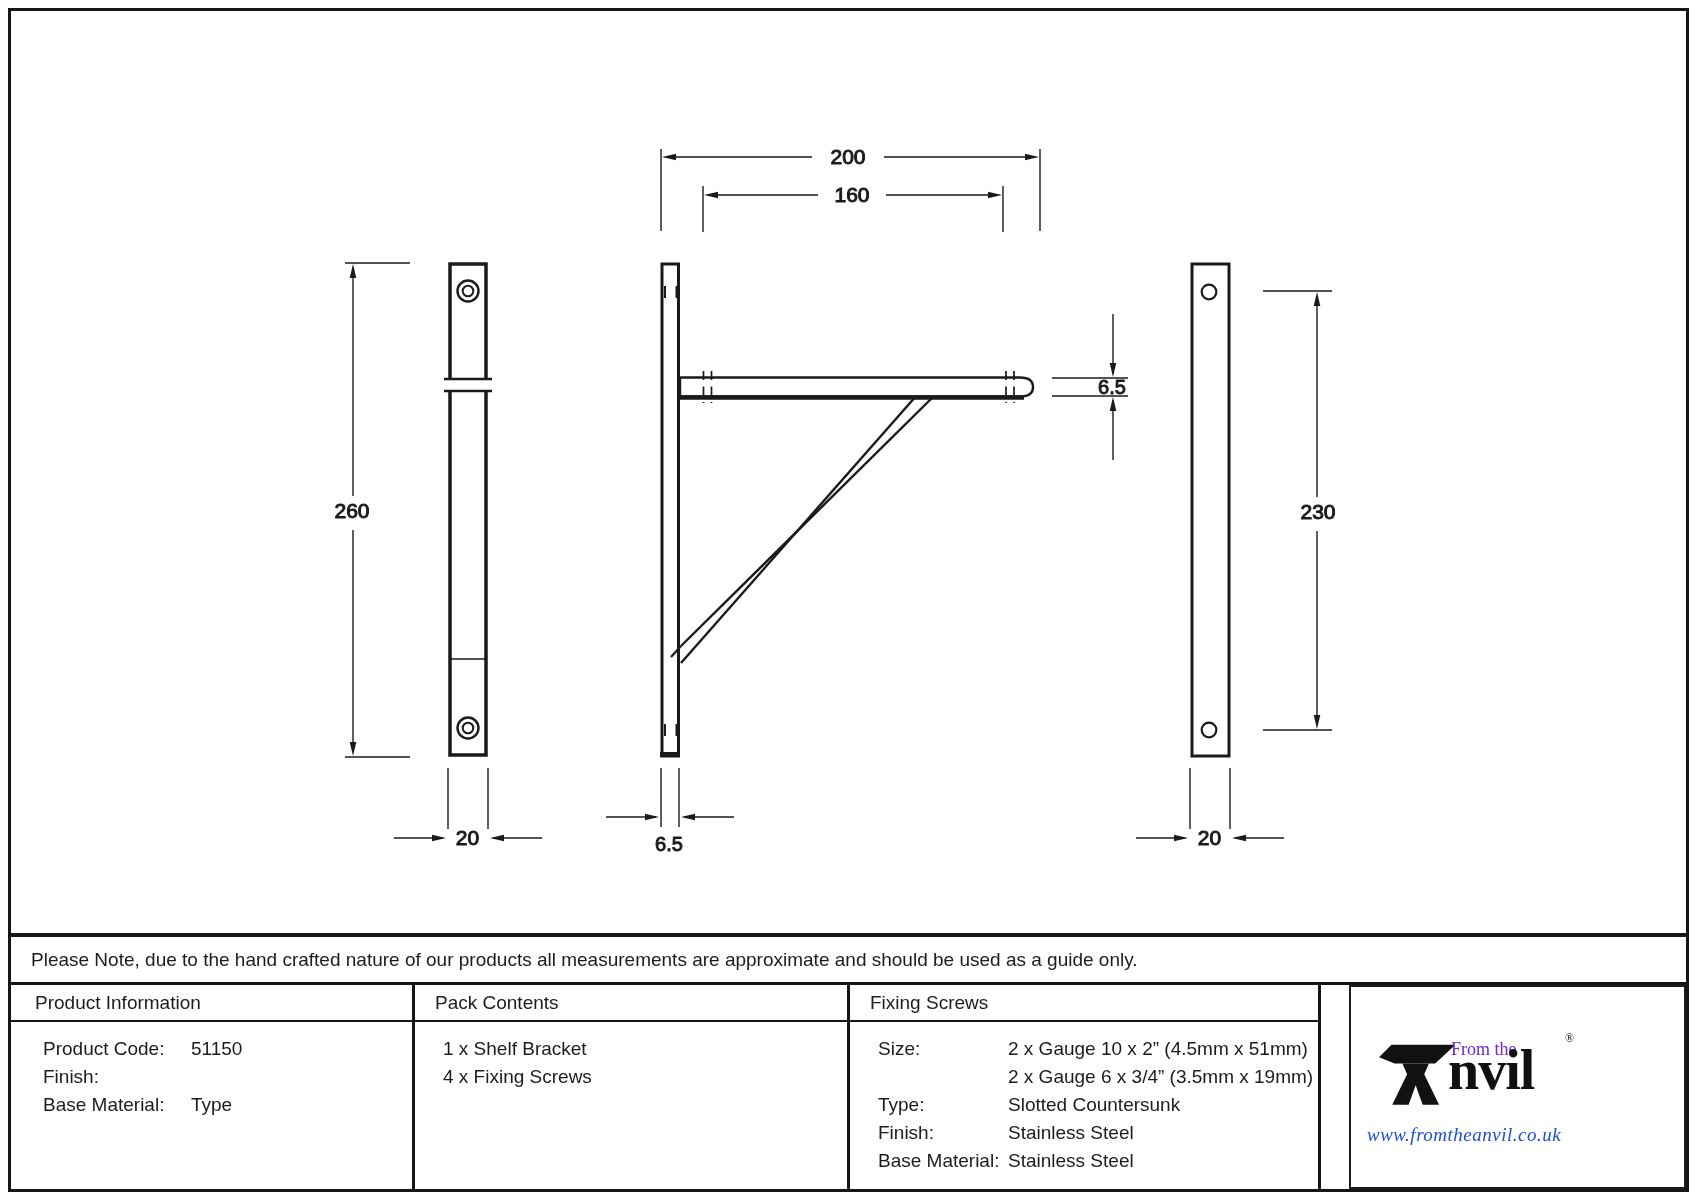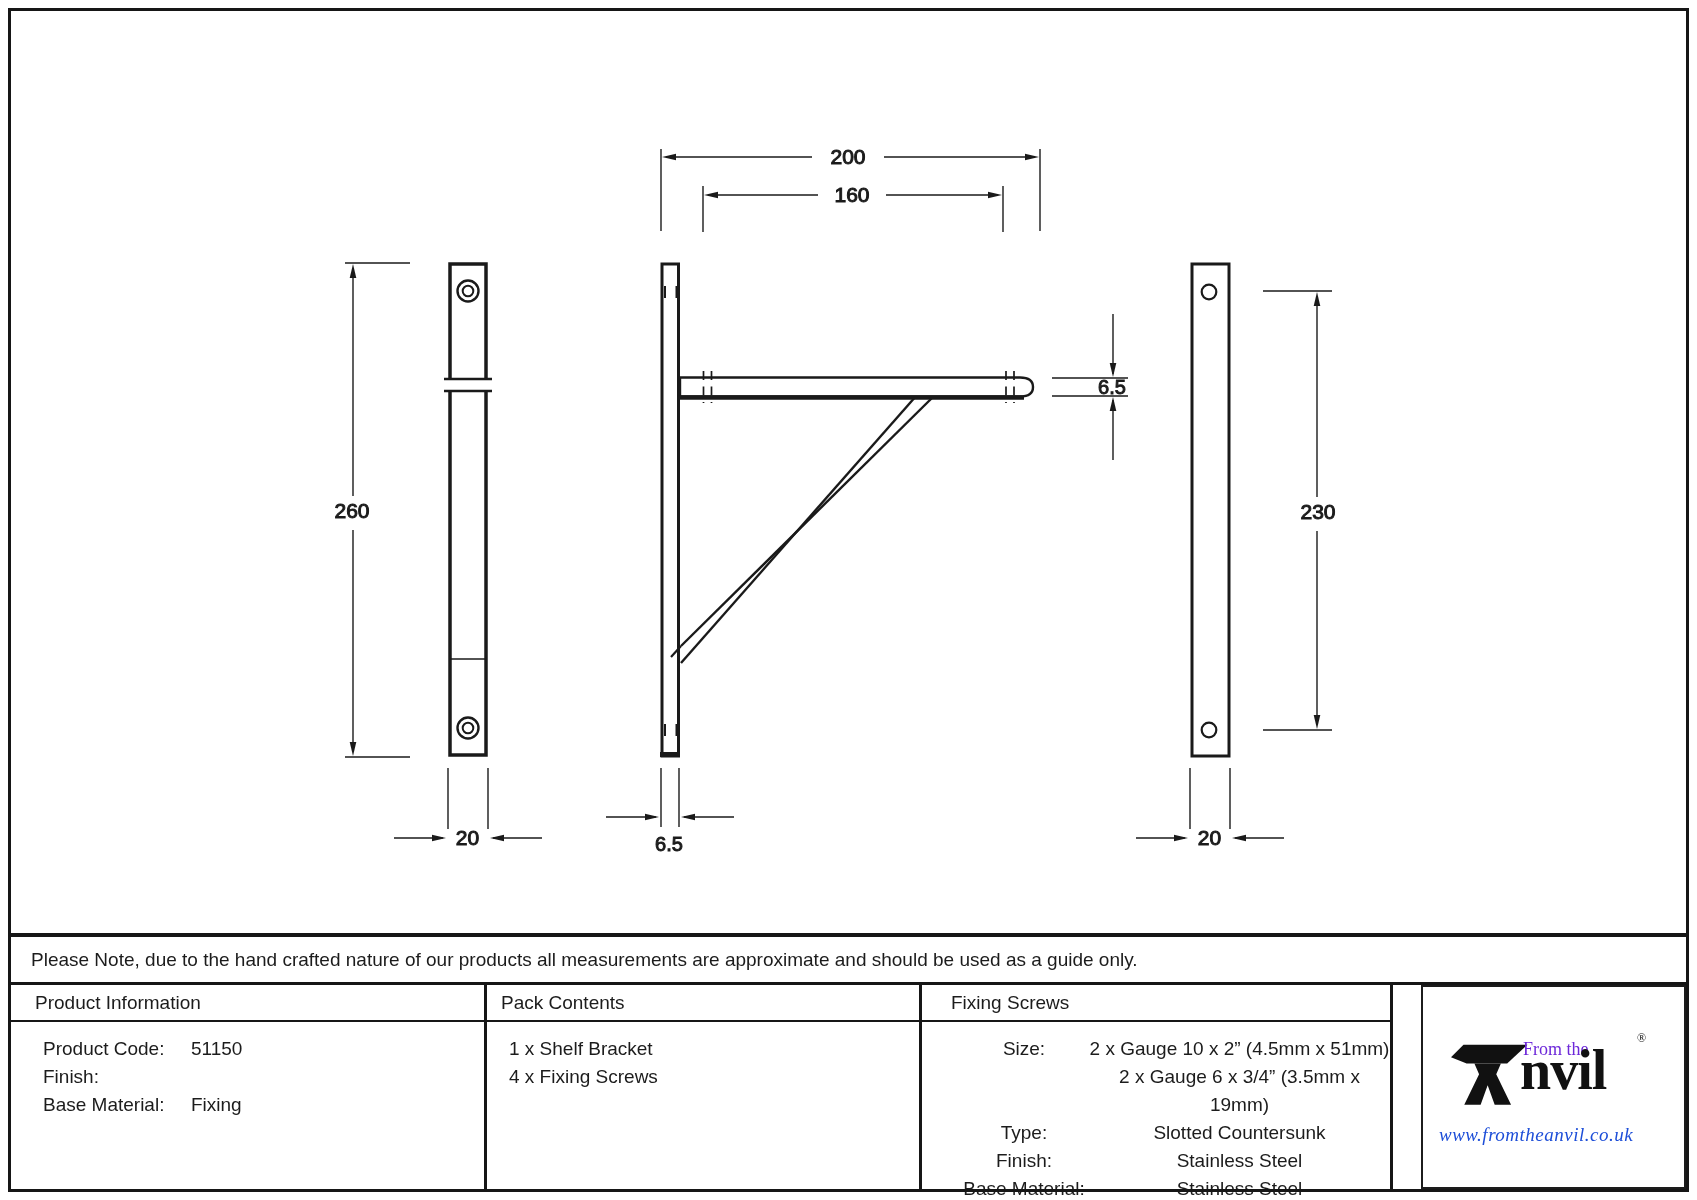--- a/index.html
+++ b/index.html
@@ -8,28 +8,28 @@
   .frame{position:absolute;inset:8px;border:3px solid #161616;pointer-events:none;}
   svg.drawing{position:absolute;left:0;top:0;}
   .dim-text{font-family:"Liberation Sans",sans-serif;font-size:21px;fill:#1c1c1c;text-anchor:middle;}
   .dim-text.small{font-size:20px;}
 
   .bottom{position:absolute;left:11px;right:11px;top:933px;bottom:11px;}
   .note-row{height:45px;border-top:4px solid #161616;border-bottom:3px solid #161616;
             display:flex;align-items:center;padding-left:20px;font-size:19px;}
   .tbl{display:flex;position:absolute;left:0;right:0;top:52px;bottom:0;}
   .col{box-sizing:border-box;height:100%;}
-  .col1{width:476px;border-right:3px solid #161616;}
+  .col1{width:404px;border-right:3px solid #161616;}
   .col2{width:435px;border-right:3px solid #161616;}
   .col3{width:471px;border-right:3px solid #161616;}
   .col4{flex:1;position:relative;}
   .cell-header{height:35px;border-bottom:2px solid #161616;display:flex;align-items:center;font-size:19px;}
   .col1 .cell-header,.col1 .cell-body{padding-left:24px;}
-  .col2 .cell-header,.col2 .cell-body{padding-left:14px;}
-  .col3 .cell-header,.col3 .cell-body{padding-left:29px;text-align:center;}
+  .col2 .cell-header,.col2 .cell-body{padding-left:20px;}
+  .col3 .cell-header,.col3 .cell-body{padding-left:20px;}
   .cell-body{padding-top:13px;font-size:19px;line-height:28px;margin-left:8px;}
   .kv{display:flex;}
   .kv .lbl{flex:0 0 148px;}
   .col3 .kv .lbl{flex:0 0 130px;}
   .kv .val{flex:1;}
   .pack-item{line-height:28px;}
 
   .logo-box{position:absolute;left:28px;top:0;right:0;bottom:0;border:2px solid #1c1c1c;}
   .anvil-icon{position:absolute;left:28px;top:50px;}
   .logo-fromthe{position:absolute;left:100px;top:52px;font-family:"Liberation Serif",serif;
@@ -183,21 +183,21 @@
         <div class="cell-body">
           <div class="kv">
             <span class="lbl">Product Code:</span>
             <span class="val">51150</span>
           </div>
           <div class="kv">
             <span class="lbl">Finish:</span>
           </div>
           <div class="kv">
             <span class="lbl">Base Material:</span>
-            <span class="val">Fixing</span>
+            <span class="val">Type</span>
           </div>
         </div>
       </div>
 
       <div class="col col2">
         <div class="cell-header">
           <span>Pack Contents</span>
         </div>
         <div class="cell-body">
           <div class="pack-item">1 x Shelf Bracket</div>

